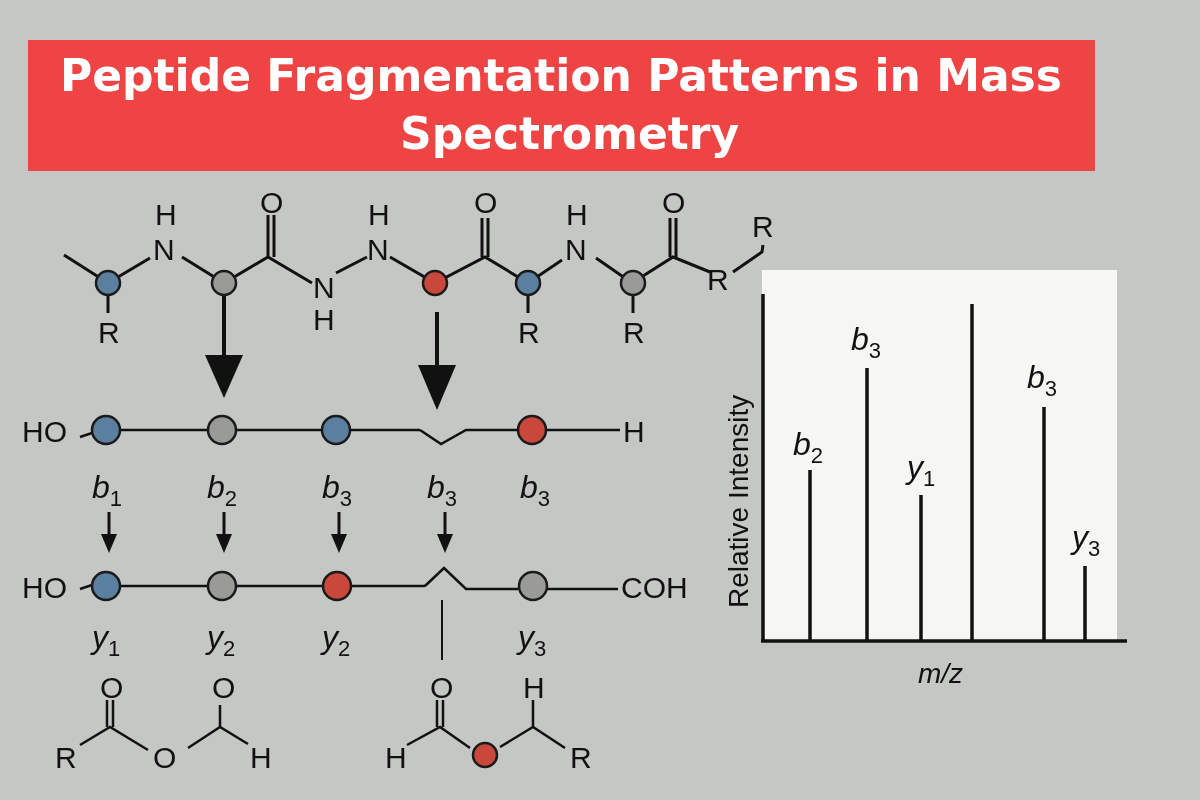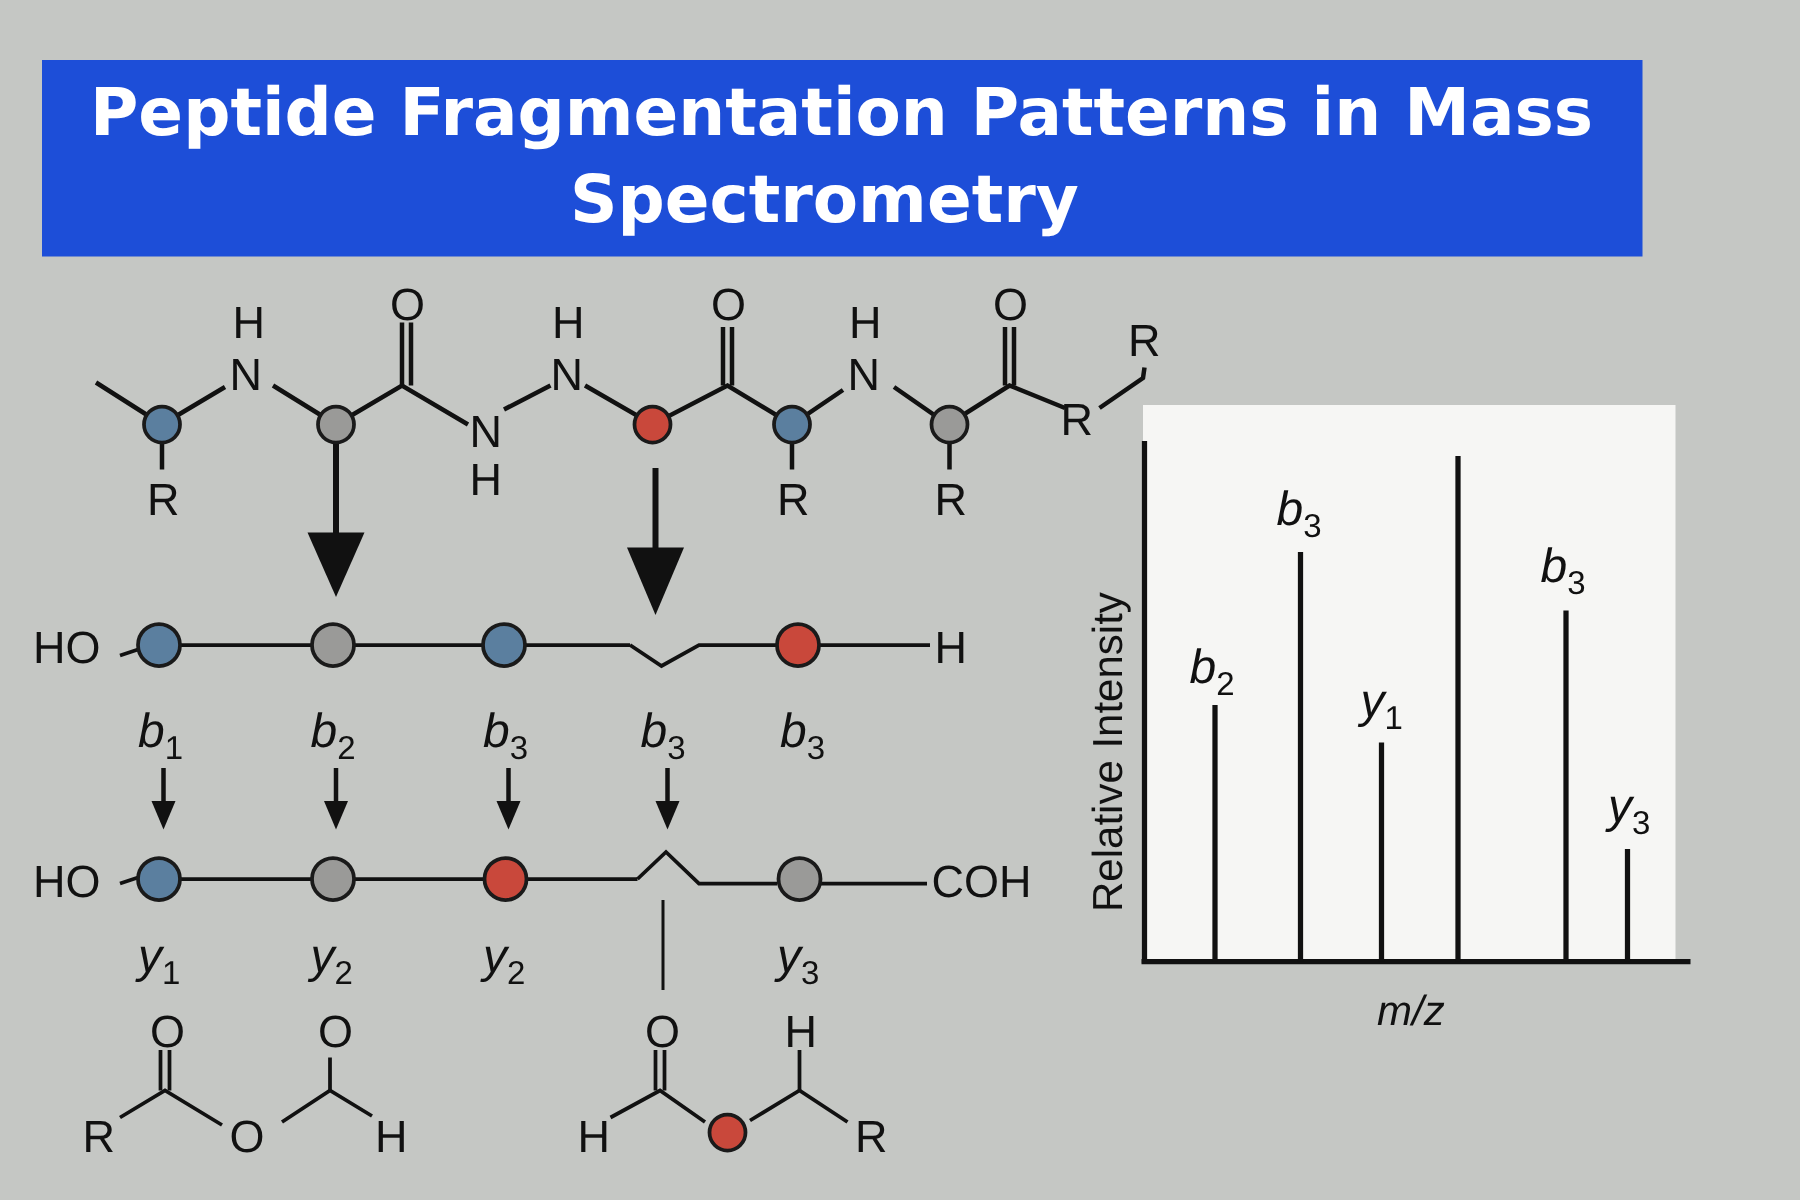--- a/index.html
+++ b/index.html
@@ -1,32 +1,32 @@
 <!DOCTYPE html>
 <html><head>
 <meta charset="utf-8">
 <style>
   html, body { margin:0; padding:0; }
   body { width:1200px; height:800px; background:#c5c7c4; position:relative; overflow:hidden;
          font-family:"DejaVu Sans", sans-serif; color:#111; }
-  .title-box { position:absolute; left:28px; top:40px; width:1067px; height:131px; background:#1d4ed8; }
+  .title-box { position:absolute; left:28px; top:40px; width:1067px; height:131px; background:#ef4444; }
   .title-line { position:absolute; color:#fff; font-family:"DejaVu Sans", sans-serif; font-weight:bold;
                 font-size:44px; letter-spacing:0px; white-space:nowrap; }
   svg text { font-family:"Liberation Sans", sans-serif; fill:#111; }
   .lbl { font-size:30px; }
   .ital { font-style:italic; font-size:32px; }
   .sub { font-size:22px; font-style:normal; }
   .plot-bg { position:absolute; left:762px; top:270px; width:355px; height:370px; background:#f6f6f4; }
 </style>
 </head>
 <body>
 
 <div class="title-box">
   <div class="title-line" style="left:32px; top:10px;">Peptide Fragmentation Patterns in Mass</div>
-  <div class="title-line" style="left:352px; top:68px;">Spectrometry</div>
+  <div class="title-line" style="left:372px; top:68px;">Spectrometry</div>
 </div>
 
 <div class="plot-bg"></div>
 
 <svg width="1200" height="800" style="position:absolute;left:0;top:0">
   <defs>
     <marker id="bigArrow" markerWidth="10" markerHeight="10" refX="5" refY="8" orient="auto" markerUnits="userSpaceOnUse"></marker>
   </defs>
 
   <g stroke="#111" stroke-width="3" fill="none">

